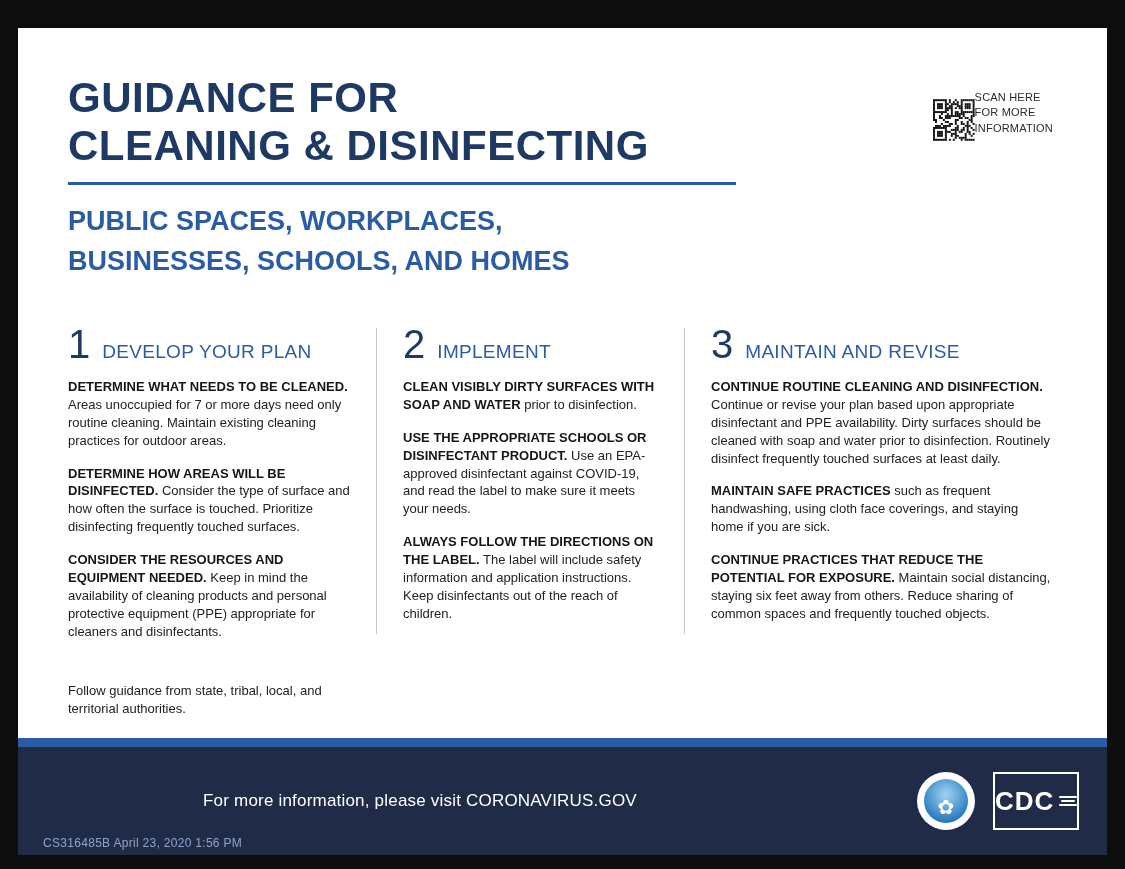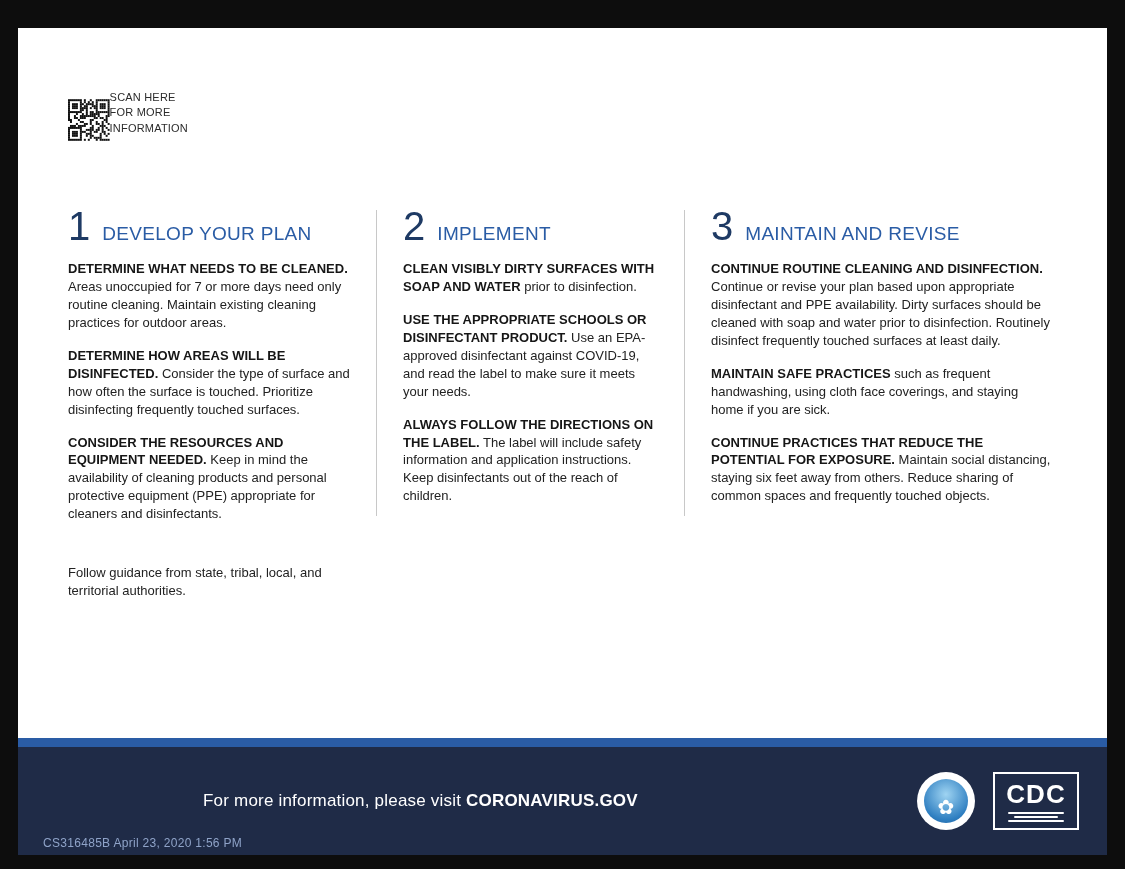--- a/index.html
+++ b/index.html
@@ -124,21 +124,21 @@
     background:var(--footer-navy);
     display:flex;
     align-items:center;
   }
   .footer-text{
     margin-left:185px;
     font-size:17px;
     color:#ffffff;
     letter-spacing:0.2px;
   }
-  .footer-text .site{font-weight:700;}
+  .footer-text .site{font-weight:400;}
   .footer-logos{
     margin-left:auto;
     margin-right:28px;
     display:flex;
     align-items:center;
     gap:18px;
   }
   .epa-logo{
     width:58px;height:58px;border-radius:50%;
     background:#ffffff;
@@ -147,21 +147,21 @@
   .epa-inner{
     width:44px;height:44px;border-radius:50%;
     background:radial-gradient(circle at 50% 35%, #9fd4f2 0%, #2f7fc1 70%, #1d5e9b 100%);
     display:flex;align-items:flex-end;justify-content:center;
     overflow:hidden;
   }
   .epa-flower{font-size:20px;color:#ffffff;line-height:1;margin-bottom:6px;}
   .cdc-logo{
     width:86px;height:58px;
     border:2px solid #ffffff;
-    display:flex;flex-direction:column;
+    display:flex;flex-direction:row;
     align-items:center;justify-content:center;
     gap:5px;
   }
   .cdc-text{
     font-size:26px;font-weight:800;color:#ffffff;letter-spacing:1px;line-height:1;
   }
   .cdc-waves{display:flex;flex-direction:column;gap:2px;width:56px;}
   .cdc-waves span{display:block;height:2px;background:#ffffff;border-radius:1px;}
   .cdc-waves span:nth-child(2){width:80%;margin-left:10%;}
   .doc-code{
@@ -172,20 +172,26 @@
     letter-spacing:0.3px;
     margin-left:13px;
   }
 </style>
 </head>
 <body>
 
 <div class="poster">
 
   <div class="header-row">
+    <div>
+      <div class="title-line">GUIDANCE FOR</div>
+      <div class="title-line">CLEANING &amp; DISINFECTING</div>
+      <div class="title-rule"></div>
+      <div class="subtitle">PUBLIC SPACES, WORKPLACES, BUSINESSES, SCHOOLS, AND HOMES</div>
+    </div>
     <div class="qr-block">
       <svg id="qr-svg" class="qr-box" viewBox="0 0 84 84" fill="#111111">
           <rect x="0" y="0" width="4" height="4"></rect>
           <rect x="4" y="0" width="4" height="4"></rect>
           <rect x="8" y="0" width="4" height="4"></rect>
           <rect x="12" y="0" width="4" height="4"></rect>
           <rect x="16" y="0" width="4" height="4"></rect>
           <rect x="20" y="0" width="4" height="4"></rect>
           <rect x="24" y="0" width="4" height="4"></rect>
           <rect x="32" y="0" width="4" height="4"></rect>

